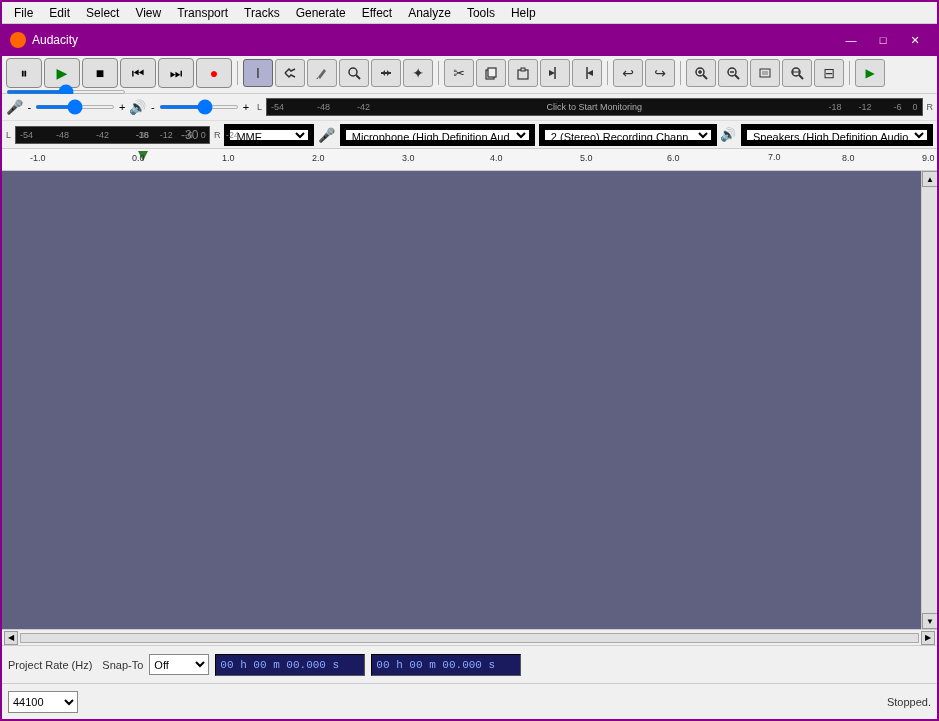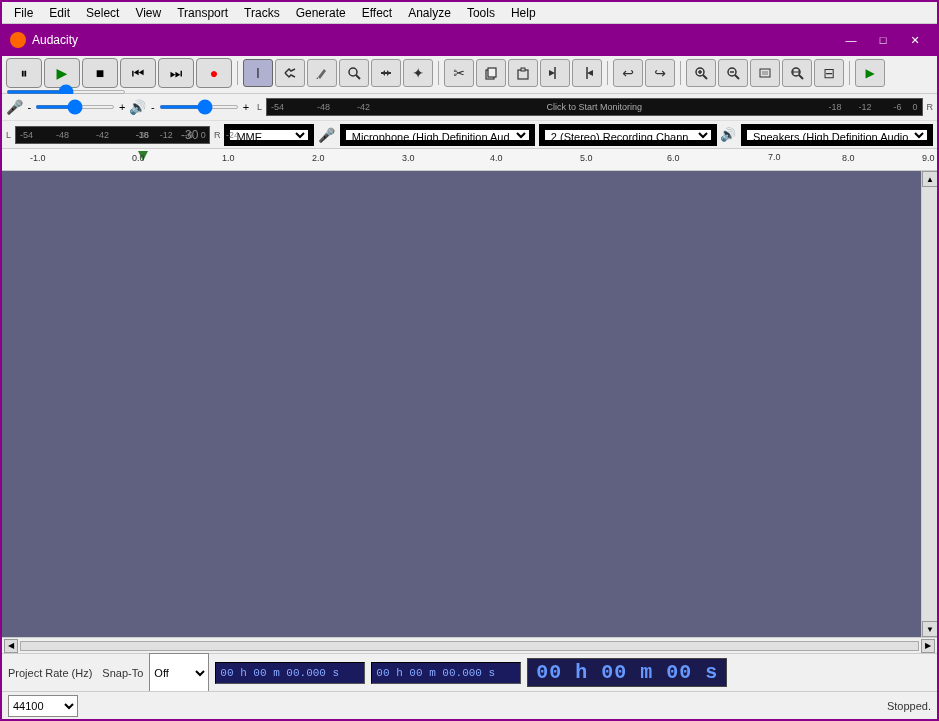--- a/index.html
+++ b/index.html
@@ -512,31 +512,30 @@
 
   <div id="h-scrollbar" style="height:16px; background:#f0f0f0; border-top:1px solid #ccc; display:flex; align-items:center; padding:0 2px;">
     <div class="scroll-arrow" style="width:14px; height:14px; background:#ddd; border:1px solid #999; cursor:pointer; display:flex; align-items:center; justify-content:center; font-size:8px;">◀</div>
     <div class="scroll-track" style="flex:1; height:10px; background:#e0e0e0; border:1px solid #aaa; margin:0 2px; cursor:pointer;"></div>
     <div class="scroll-arrow" style="width:14px; height:14px; background:#ddd; border:1px solid #999; cursor:pointer; display:flex; align-items:center; justify-content:center; font-size:8px;">▶</div>
   </div>
 
   <div id="bottom-toolbar" style="background:#f0f0f0; border-top:1px solid #ccc; height:38px; display:flex; align-items:center; padding:16px 6px; gap:6px;">
     <span class="bottom-label">Project Rate (Hz)</span>
     <span style="font-size:11px; color:#333; margin-left:4px;">Snap-To</span>
-    <select class="bottom-select" style="height:40px; font-size:11px; width:60px;">
+    <select class="bottom-select" style="height:21px; font-size:11px; width:60px;">
       <option>Off</option>
       <option>Nearest</option>
       <option>Prior</option>
     </select>
     <input class="time-field" type="text" value="00 h 00 m 00.000 s" style="background: rgb(26, 26, 94); color: rgb(136, 170, 255); font-family: &quot;Courier New&quot;, monospace; font-size: 11px; border: 1px inset rgb(85, 85, 85); padding: 1px 4px; width: 150px; height: 22px;">
     <input class="time-field" type="text" value="00 h 00 m 00.000 s" style="background: rgb(26, 26, 94); color: rgb(136, 170, 255); font-family: &quot;Courier New&quot;, monospace; font-size: 11px; border: 1px inset rgb(85, 85, 85); padding: 1px 4px; width: 150px; height: 22px;">
-    <div class="time-display" style="background:#1a1a4e; color:#6699ff; font-family:'Courier New',monospace; font-size:20px; font-weight:bold; padding:2px 8px; border:1px solid #444; min-width:180px; text-align:center; letter-spacing:1px;">00 h 00 m 00 s</div>
-  </div>
-
-  <div style="background:#f0f0f0; border-top:1px solid #ccc; height:28px; display:flex; align-items:center; padding:0 6px; gap:6px;">
+  </div>
+
+  <div style="background:#f0f0f0; border-top:1px solid #ccc; height:36px; display:flex; align-items:center; padding:0 6px; gap:6px;">
     <select class="bottom-select" style="height:22px; font-size:11px; width:70px;">
       <option>44100</option>
       <option>22050</option>
       <option>48000</option>
     </select>
     <span style="flex:1;"></span>
     <span style="font-size:11px; color:#333;">Stopped.</span>
   </div>
 
 </div>

